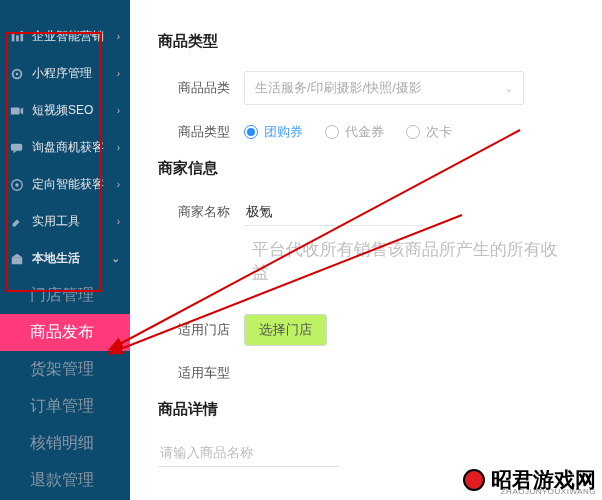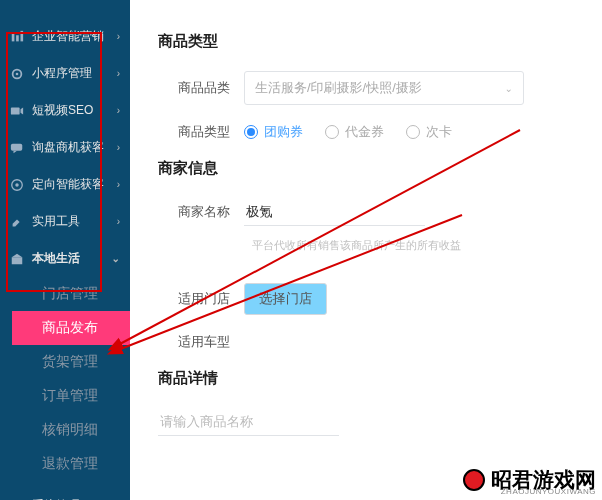--- a/index.html
+++ b/index.html
@@ -4,40 +4,40 @@
 <style>
   * { box-sizing: border-box; margin: 0; padding: 0; }
   body { font-family: "Microsoft YaHei", Arial, sans-serif; font-size: 13px; background: #fff; width: 602px; height: 500px; overflow: hidden; position: relative; }
   .layout { display: flex; height: 500px; }
   .sidebar { width: 130px; background: #0c4a6e; color: #a9b7c6; height: 100%; overflow: hidden; }
   .nav-item { display: flex; align-items: center; padding: 10px 10px; cursor: pointer; font-size: 12px; color: #e6e6e6; }
   .nav-item.first { margin-top: 18px; }
   .nav-item .ic { width: 14px; height: 14px; margin-right: 8px; display: inline-flex; align-items: center; justify-content: center; }
   .nav-item .chev { margin-left: auto; font-size: 10px; color: #bbb; }
   .nav-item.group { font-weight: bold; }
-  .sub-item { padding: 8px 10px 8px 30px; font-size: 14px; color: #8a97a5; cursor: pointer; margin-left: 12px; }
+  .sub-item { padding: 8px 10px 8px 30px; font-size: 16px; color: #8a97a5; cursor: pointer; }
   .sub-item.active { background: #ff3a7a; color: #fff; }
   .nav-item.bottom { margin-top: 6px; }
   .highlight-box { position: absolute; left: 6px; top: 32px; width: 96px; height: 260px; border: 2px solid #d40000; pointer-events: none; }
   .content { flex: 1; padding: 24px 28px 0 28px; overflow: hidden; position: relative; }
   .section-title { font-size: 15px; font-weight: 600; color: #222; margin: 8px 0 20px 0; }
   .form-row { display: flex; align-items: center; margin-bottom: 18px; }
   .form-row .lbl { width: 72px; text-align: right; color: #555; font-size: 13px; margin-right: 14px; }
   .select-box { flex: 1; max-width: 280px; border: 1px solid #e0e3e7; border-radius: 3px; padding: 7px 10px; color: #aaa; display: flex; align-items: center; justify-content: space-between; cursor: pointer; }
   .select-box .caret { font-size: 10px; color: #bbb; }
   .radios { display: flex; align-items: center; gap: 22px; }
   .radio-opt { display: inline-flex; align-items: center; gap: 6px; cursor: pointer; color: #aaa; }
   .radio-opt.sel { color: #4aa3ff; }
   .radio-dot { width: 14px; height: 14px; border-radius: 50%; border: 1px solid #bbb; display: inline-flex; align-items: center; justify-content: center; }
   .radio-opt.sel .radio-dot { border-color: #2b8cff; }
   .radio-opt.sel .radio-dot::after { content: ""; width: 8px; height: 8px; border-radius: 50%; background: #2b8cff; }
   .text-input { border: none; border-bottom: 1px solid #e0e3e7; padding: 6px 2px; color: #333; min-width: 180px; outline: none; }
   .text-input::placeholder { color: #bbb; }
-  .select-btn { border: 1px solid #d4d8dd; border-radius: 3px; padding: 6px 14px; background: #7dd3fc; color: #555; cursor: pointer; }
-  .hint { font-size: 11px; color: #bfbfbf; margin-left: 8px; }
+  .select-btn { border: 1px solid #d4d8dd; border-radius: 3px; padding: 6px 14px; background: #bef264; color: #555; cursor: pointer; }
+  .hint { font-size: 17px; color: #bfbfbf; margin-left: 8px; }
   .annot { position: absolute; pointer-events: none; top: 0; left: 0; width: 602px; height: 500px; z-index: 50; }
   .watermark { position: absolute; right: 6px; bottom: 6px; display: flex; align-items: center; gap: 6px; z-index: 60; }
   .watermark .logo { width: 22px; height: 22px; border-radius: 50%; background: #e01b22; border: 2px solid #000; }
   .watermark .txt { font-weight: 700; font-size: 21px; color: #000; }
   .watermark .sub { position: absolute; right: 0; bottom: -2px; font-size: 8px; color: #888; letter-spacing: 0.5px; }
   svg.ic-svg { width: 100%; height: 100%; fill: #9bb0c4; }
 </style>
 </head>
 <body>
 

